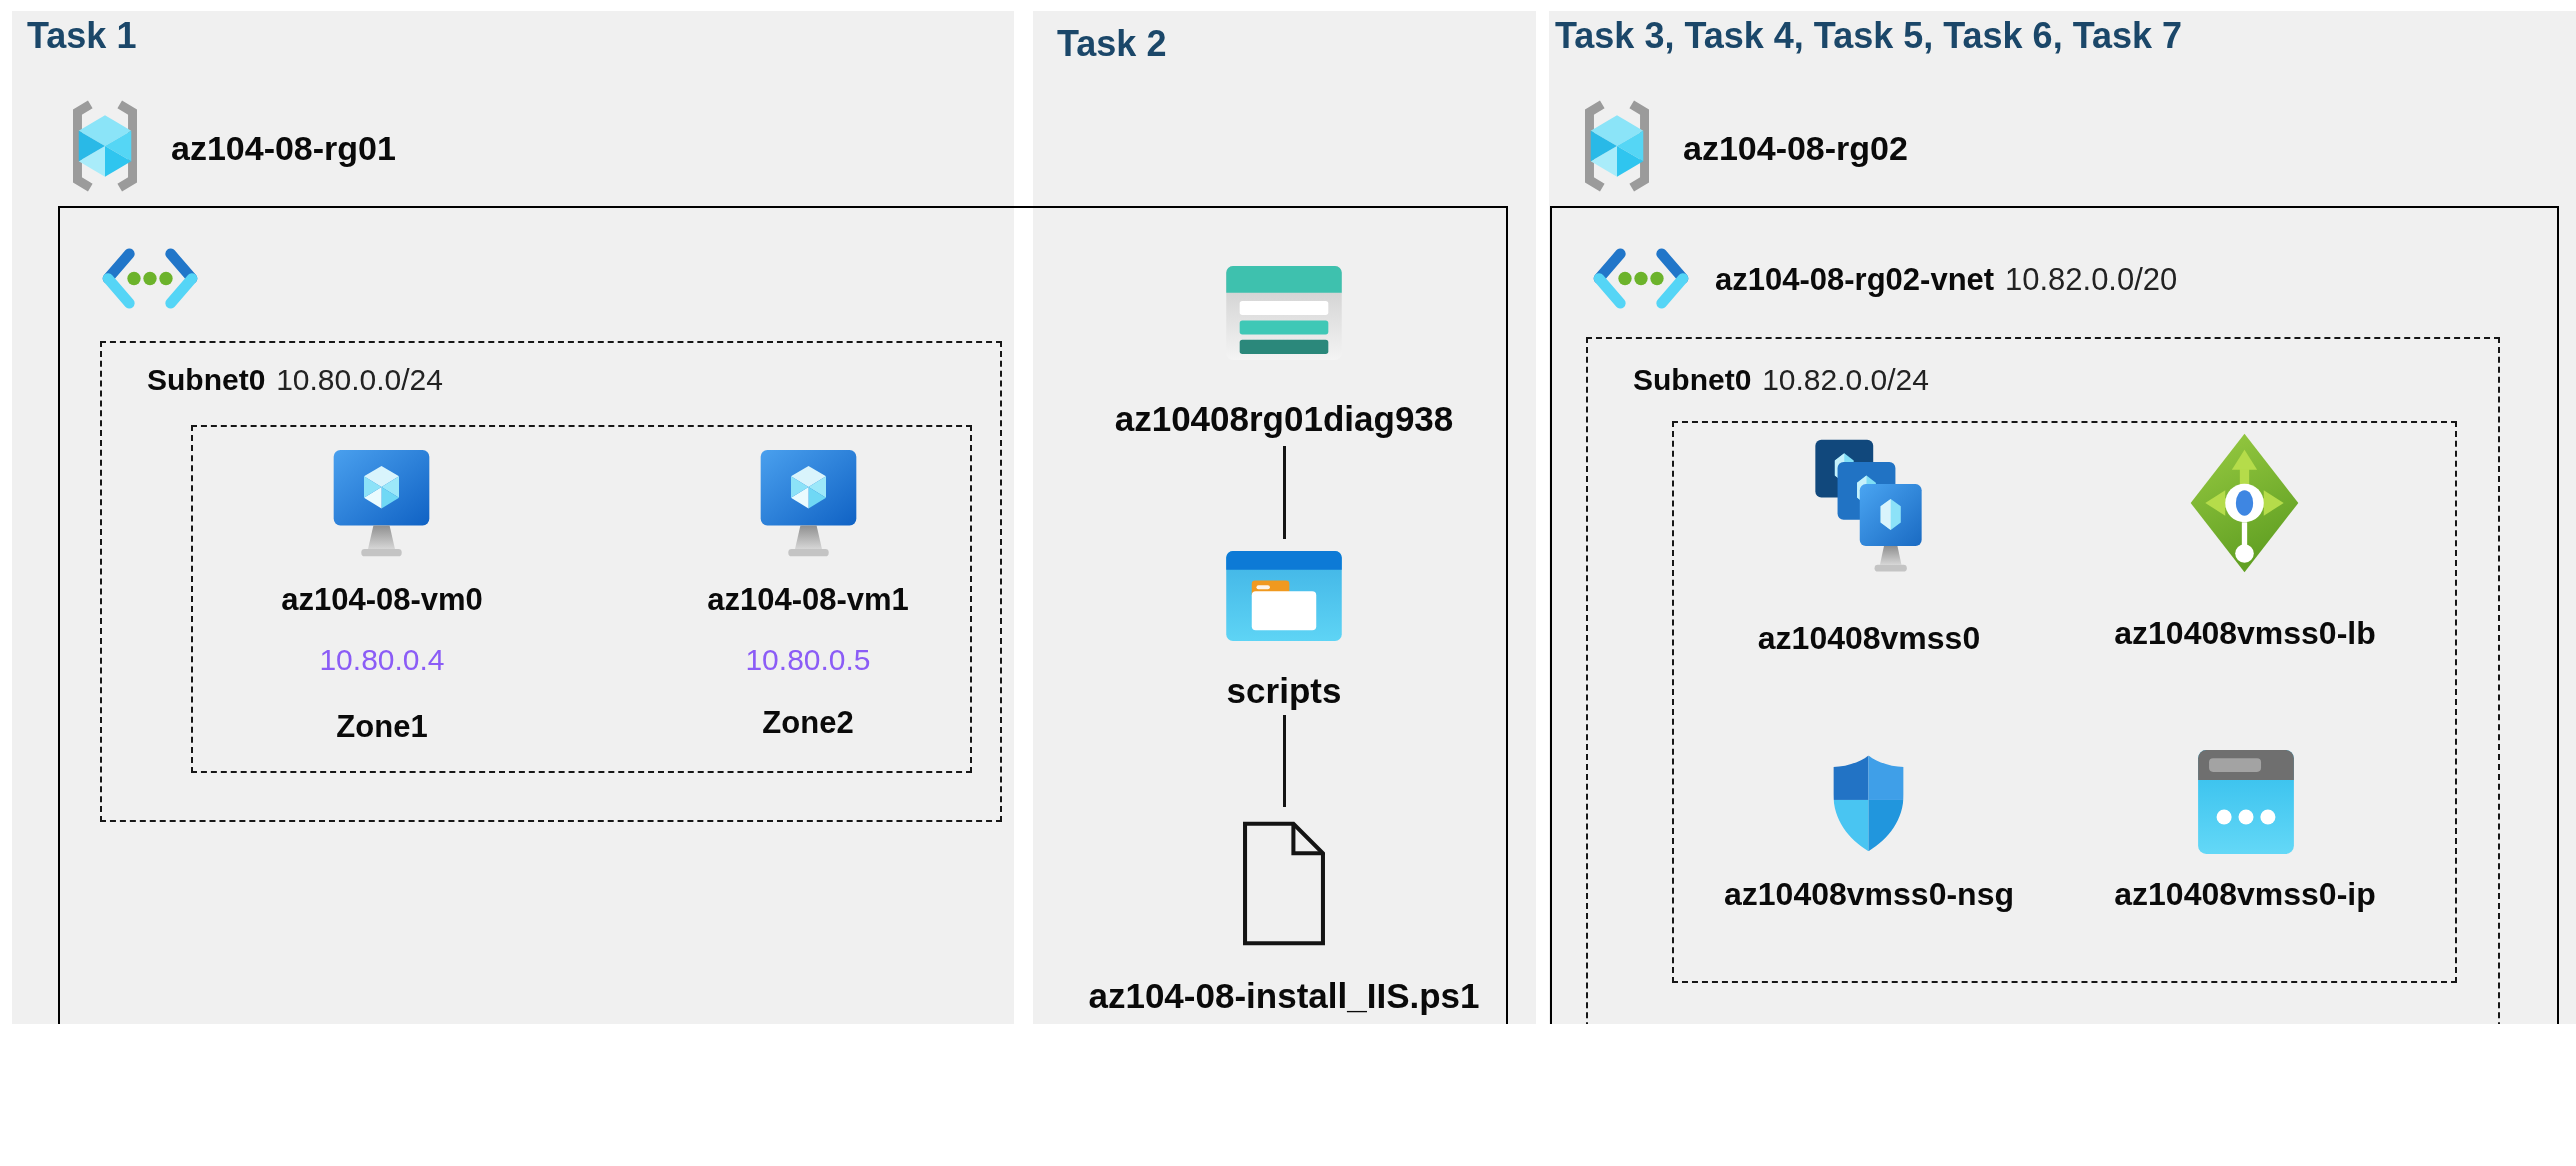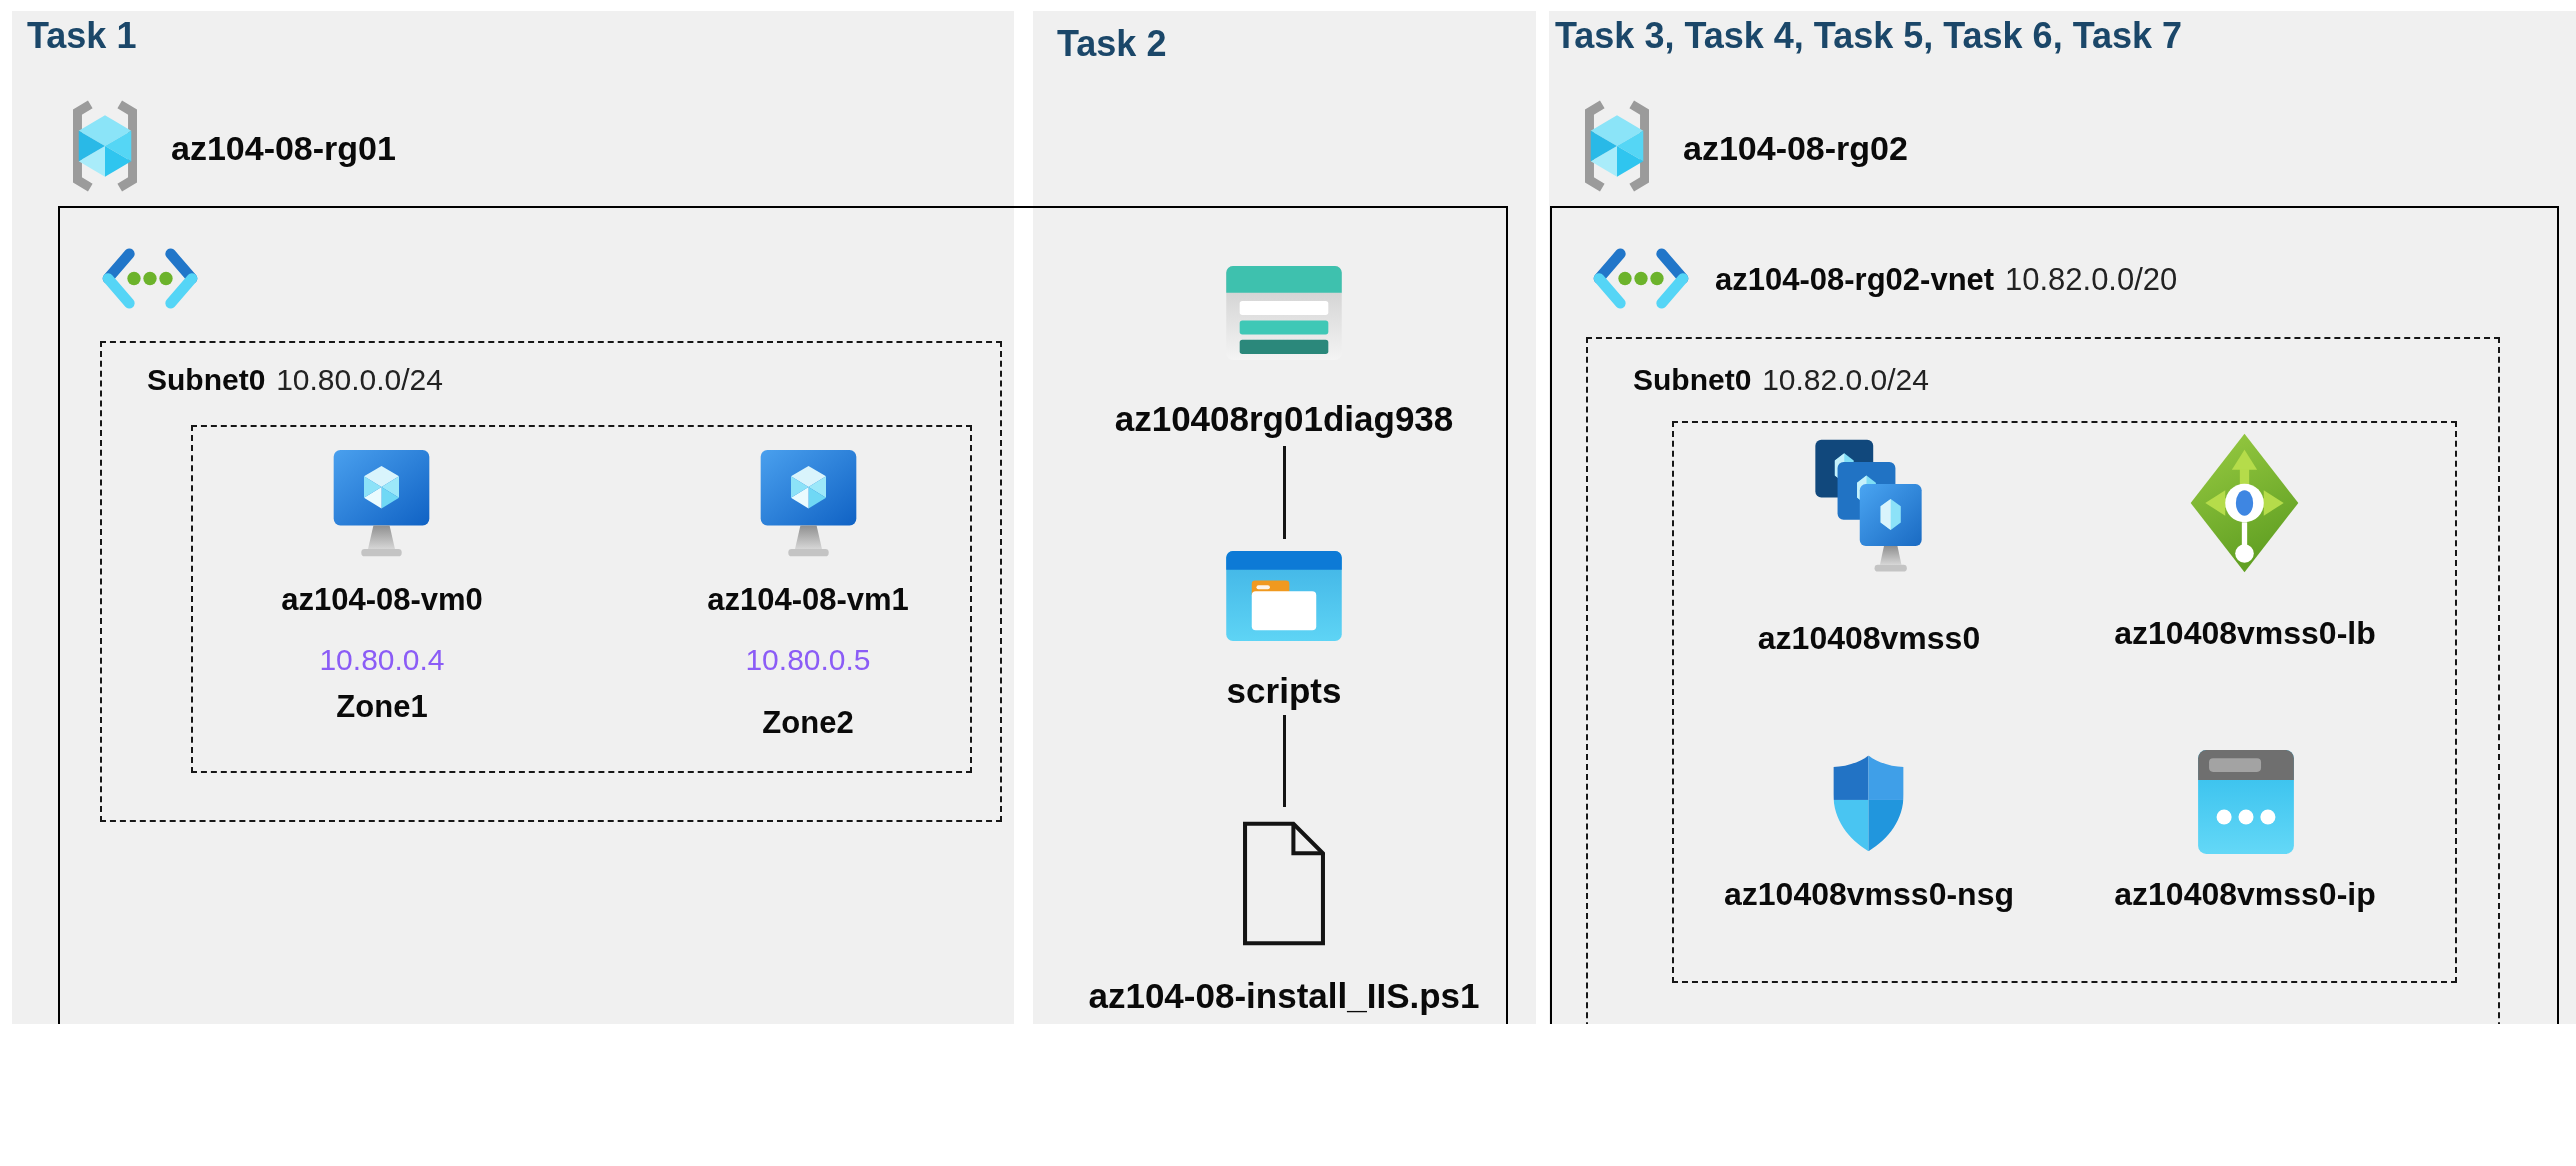--- a/index.html
+++ b/index.html
@@ -102,21 +102,21 @@
     <polygon points="72,25 98,40 72,56 46,40" fill="#d9f4fc"></polygon>
     <polygon points="98,40 98,72 72,56" fill="#9ce8f9"></polygon>
     <polygon points="72,56 98,72 72,88" fill="#6fd8f5"></polygon>
     <polygon points="72,56 72,88 46,72" fill="#eafbfe"></polygon>
     <polygon points="46,40 72,56 46,72" fill="#8ce2f8"></polygon>
     <polygon points="60,113 84,113 92,148 52,148" fill="url(#stand)"></polygon>
     <rect x="42" y="148" width="60" height="11" rx="5" fill="#c4c4c4"></rect>
   </svg>
   <div class="label c vm-name" style="left:382px;top:582px">az104-08-vm0</div>
   <div class="label c vm-ip" style="left:382px;top:643px">10.80.0.4</div>
-  <div class="label c vm-zone" style="left:382px;top:689px">Zone1</div>
+  <div class="label c vm-zone" style="left:382px;top:709px">Zone1</div>
 
   <svg class="icon" style="left:760px;top:449px" width="97" height="111" viewBox="0 0 144 164">
     <rect x="1" y="1" width="142" height="112" rx="10" fill="url(#scr)"></rect>
     <polygon points="72,25 98,40 72,56 46,40" fill="#d9f4fc"></polygon>
     <polygon points="98,40 98,72 72,56" fill="#9ce8f9"></polygon>
     <polygon points="72,56 98,72 72,88" fill="#6fd8f5"></polygon>
     <polygon points="72,56 72,88 46,72" fill="#eafbfe"></polygon>
     <polygon points="46,40 72,56 46,72" fill="#8ce2f8"></polygon>
     <polygon points="60,113 84,113 92,148 52,148" fill="url(#stand)"></polygon>
     <rect x="42" y="148" width="60" height="11" rx="5" fill="#c4c4c4"></rect>

